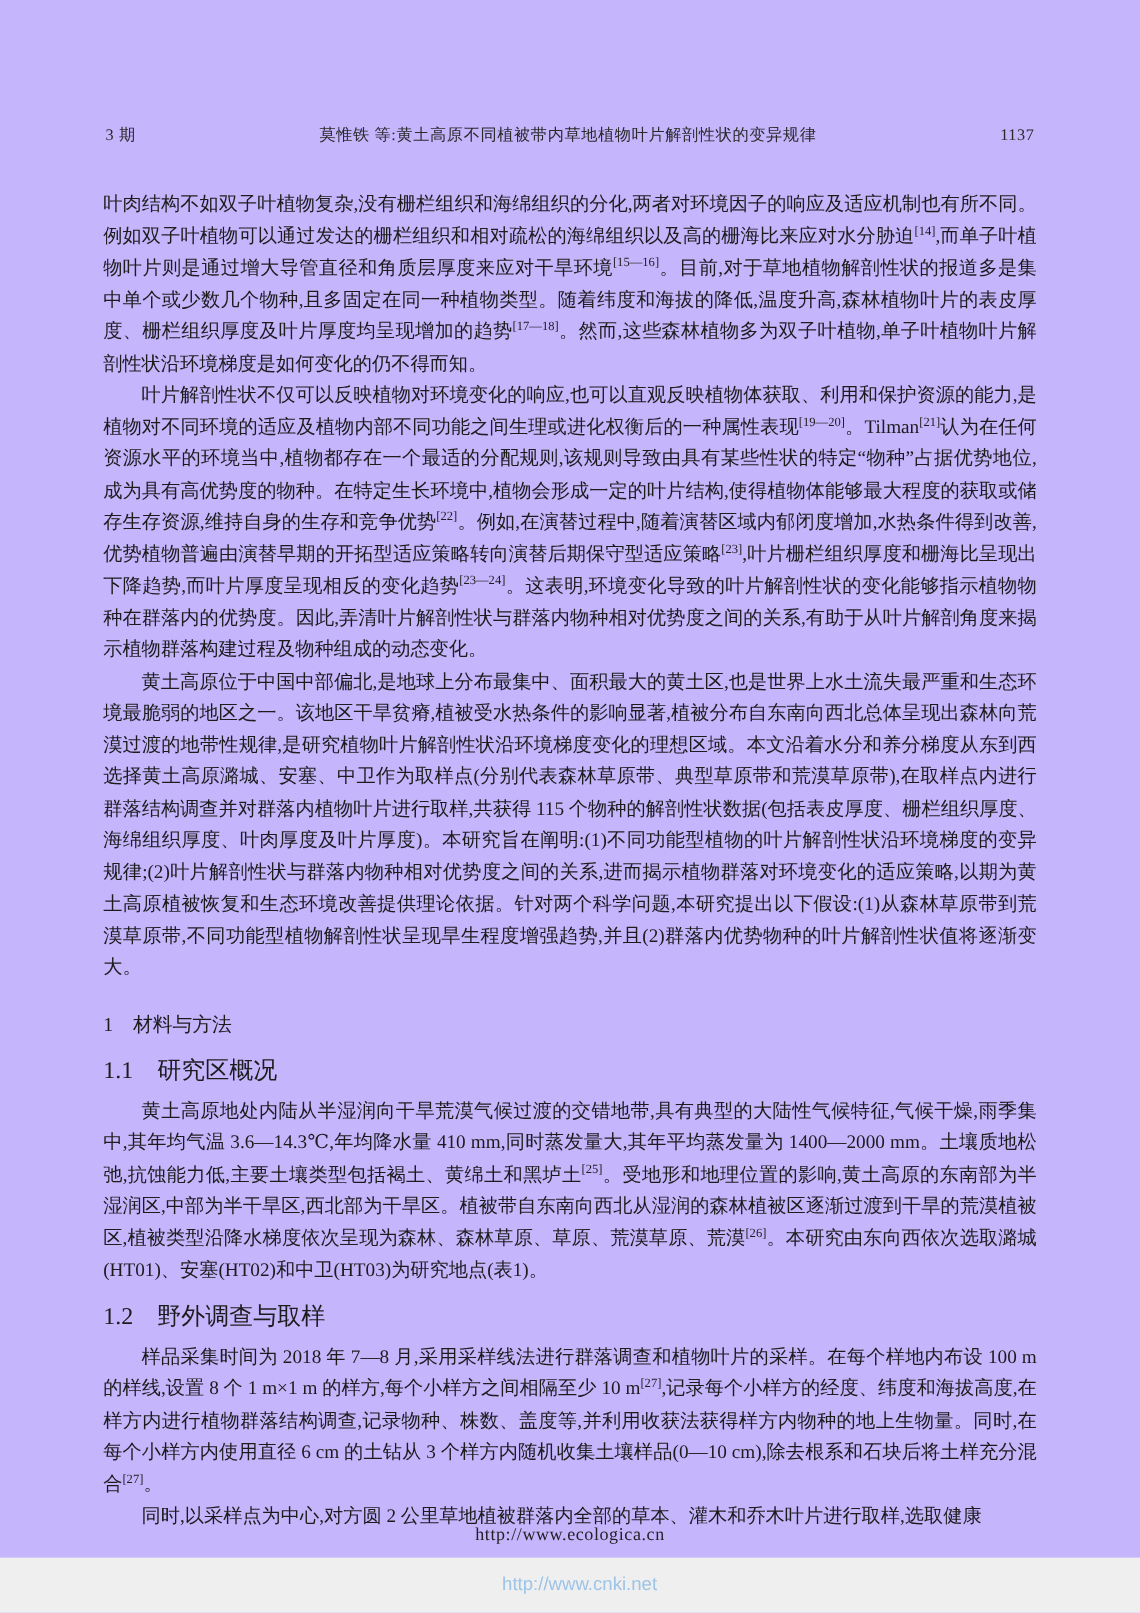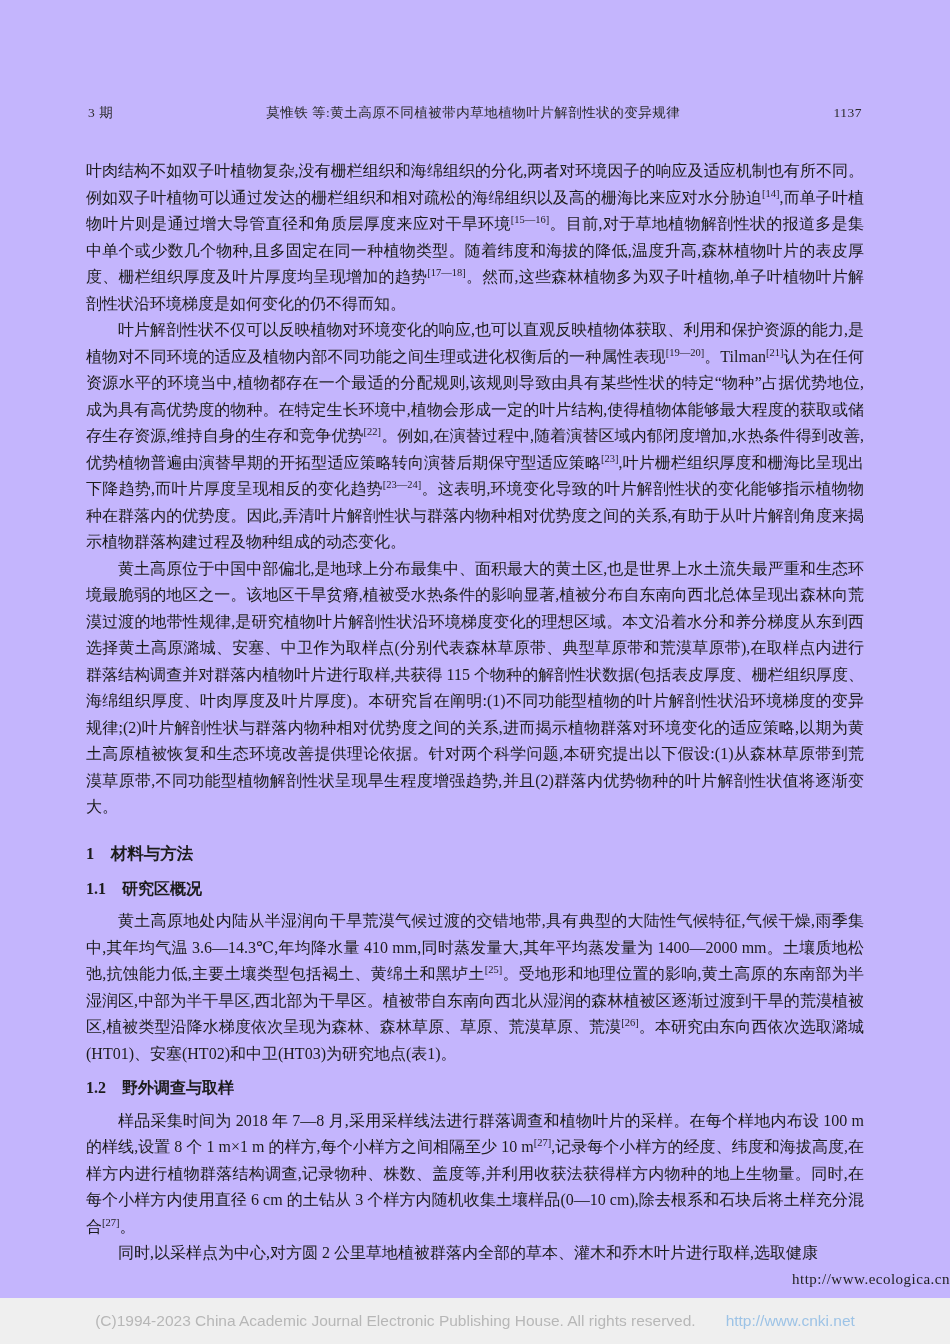--- a/index.html
+++ b/index.html
@@ -45,36 +45,36 @@
   .paper-body p.noindent {
     text-indent: 0;
   }
   .paper-body sup {
     font-size: 10.5px;
     line-height: 0;
     vertical-align: super;
   }
   h2.section-heading {
     font-size: 16.5px;
-    font-weight: bold;
+    font-weight: normal;
     margin: 22px 0 14px 0;
     line-height: 1.3;
   }
   h3.subsection-heading {
-    font-size: 16px;
-    font-weight: bold;
+    font-size: 20px;
+    font-weight: normal;
     margin: 10px 0 8px 0;
     line-height: 1.4;
   }
   .journal-footer {
     position: absolute;
     left: 0;
     right: 0;
     bottom: 56px;
-    text-align: right;
+    text-align: center;
     font-size: 15px;
     letter-spacing: 0.5px;
   }
   .journal-footer a {
     color: #222222;
     text-decoration: none;
   }
   .copyright-bar {
     position: absolute;
     left: 0;
@@ -122,17 +122,16 @@
     <h3 class="subsection-heading">1.2　野外调查与取样</h3>
     <p>样品采集时间为 2018 年 7—8 月,采用采样线法进行群落调查和植物叶片的采样。在每个样地内布设 100 m 的样线,设置 8 个 1 m×1 m 的样方,每个小样方之间相隔至少 10 m<sup>[27]</sup>,记录每个小样方的经度、纬度和海拔高度,在样方内进行植物群落结构调查,记录物种、株数、盖度等,并利用收获法获得样方内物种的地上生物量。同时,在每个小样方内使用直径 6 cm 的土钻从 3 个样方内随机收集土壤样品(0—10 cm),除去根系和石块后将土样充分混合<sup>[27]</sup>。</p>
     <p>同时,以采样点为中心,对方圆 2 公里草地植被群落内全部的草本、灌木和乔木叶片进行取样,选取健康</p>
   </main>
 
   <footer class="journal-footer">
     <a href="#">http://www.ecologica.cn</a>
   </footer>
 
   <div class="copyright-bar">
-    <span class="copyright-text">(C)1994-2023 China Academic Journal Electronic Publishing House. All rights reserved.</span>
     <a href="#">http://www.cnki.net</a>
   </div>
 
 </div>
 
 </body></html>

